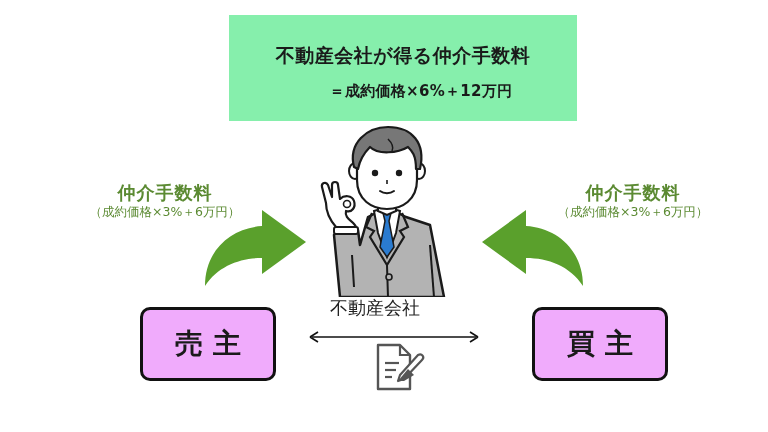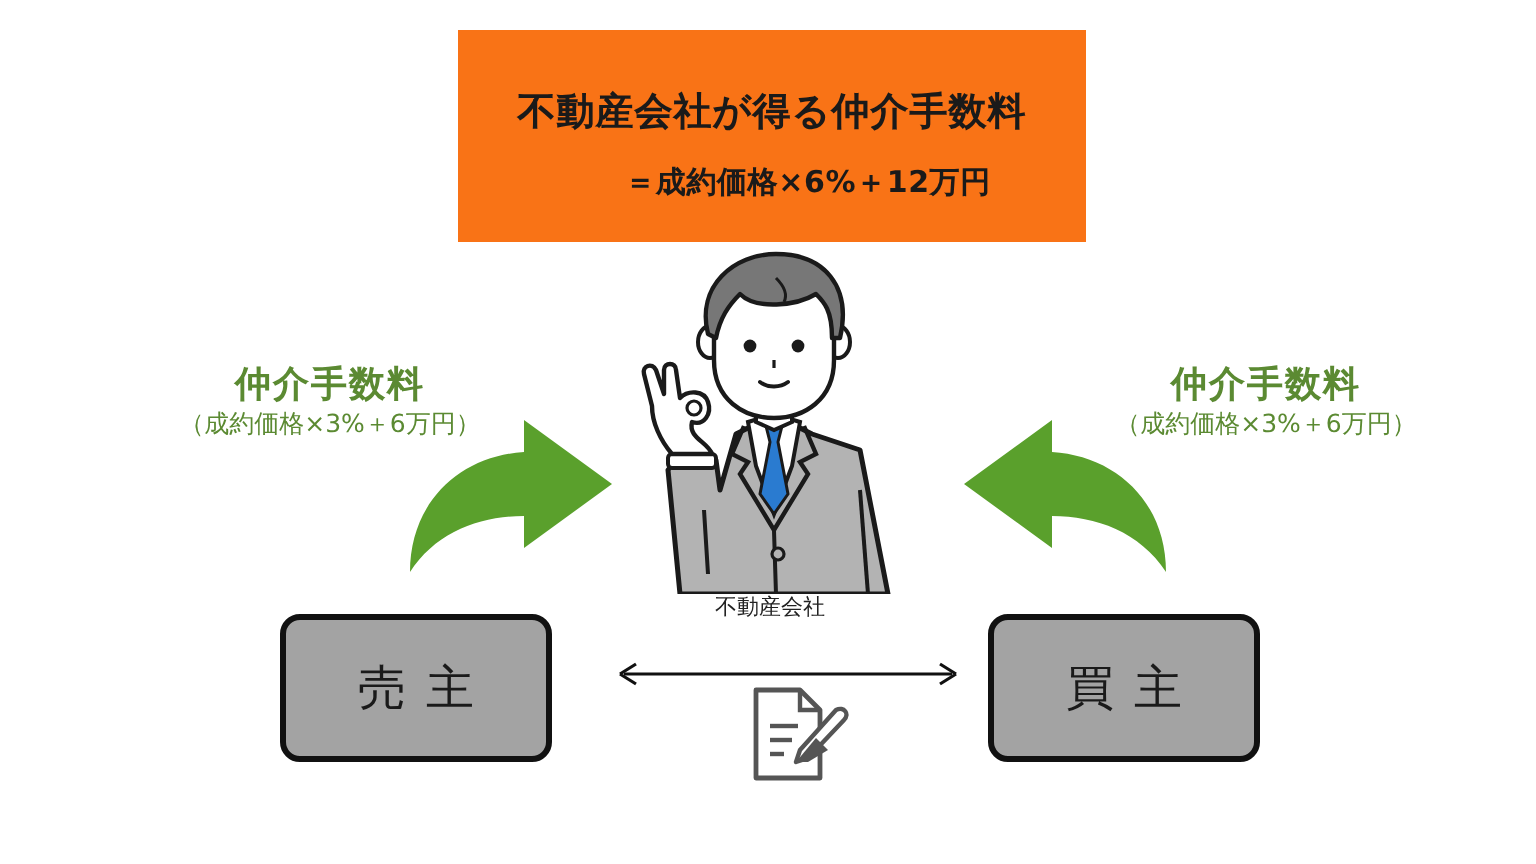--- a/index.html
+++ b/index.html
@@ -1,22 +1,22 @@
 <!DOCTYPE html>
 <html><head>
 <meta charset="utf-8">
 <style>
   html, body { margin: 0; padding: 0; }
   body {
     width: 768px; height: 432px; background: #ffffff; position: relative; overflow: hidden;
     font-family: "DejaVu Sans", "Liberation Sans", sans-serif;
   }
   .formula-box {
-    position: absolute; left: 229px; top: 15px; width: 314px; height: 106px;
-    background: #f97316; box-sizing: border-box; text-align: center;
+    position: absolute; left: 229px; top: 15px; width: 348px; height: 106px;
+    background: #86efac; box-sizing: border-box; text-align: center;
   }
   .formula-title {
     position: absolute; left: 0; right: 0; top: 28px;
     font-size: 19px; font-weight: bold; color: #1a1a1a; letter-spacing: 0.5px;
   }
   .formula-expr {
     position: absolute; left: 0; right: 0; top: 67px;
     font-size: 15px; font-weight: bold; color: #1a1a1a; letter-spacing: 0.3px; padding-left: 36px;
   }
   .fee-label {
@@ -24,32 +24,32 @@
   }
   .fee-title { font-size: 18px; font-weight: bold; letter-spacing: 1px; line-height: 22px; text-align: center; }
   .fee-sub { font-size: 12.5px; line-height: 16px; font-weight: normal; }
   .fee-left { left: 50px; top: 182px; width: 230px; }
   .fee-right { left: 518px; top: 182px; width: 230px; }
   .arrow { position: absolute; }
   .arrow-left { left: 200px; top: 206px; width: 110px; height: 82px; }
   .arrow-right { left: 478px; top: 206px; width: 110px; height: 82px; }
   .person { position: absolute; left: 312px; top: 125px; width: 150px; height: 172px; }
   .company-label {
-    position: absolute; left: 330px; top: 296px; width: 110px; text-align: center;
-    font-size: 11px; color: #222;
+    position: absolute; left: 330px; top: 296px; width: 110px; 
+    font-size: 18px; color: #222;
   }
   .party-box {
     position: absolute; width: 136px; height: 74px; top: 307px;
     border: 3px solid #111; border-radius: 10px; box-sizing: border-box;
     display: flex; align-items: center; justify-content: center;
-    font-size: 24px; font-weight: normal; color: #1a1a1a; letter-spacing: 10px; padding-left: 10px;
-    background: #a3a3a3;
+    font-size: 28px; font-weight: bold; color: #1a1a1a; letter-spacing: 10px; padding-left: 10px;
+    background: #f0abfc;
   }
   .seller-box { left: 140px; }
-  .buyer-box { left: 494px; }
+  .buyer-box { left: 532px; }
   .double-arrow { position: absolute; left: 308px; top: 330px; width: 172px; height: 14px; }
   .contract-icon { position: absolute; left: 374px; top: 343px; width: 52px; height: 50px; }
 </style>
 </head>
 <body>
 
 <div class="formula-box">
   <div class="formula-title">不動産会社が得る仲介手数料</div>
   <div class="formula-expr">＝成約価格×6%＋12万円</div>
 </div>

